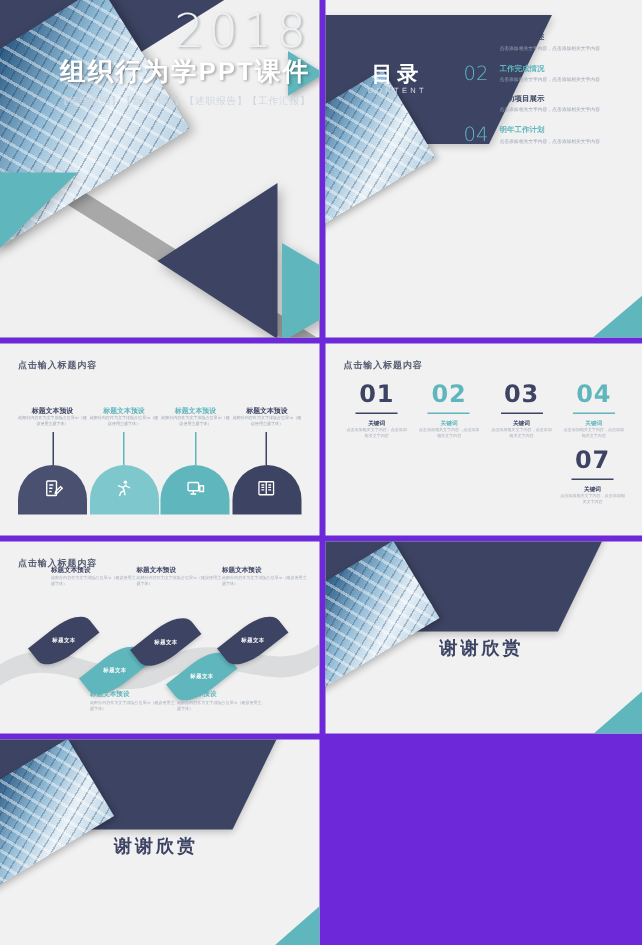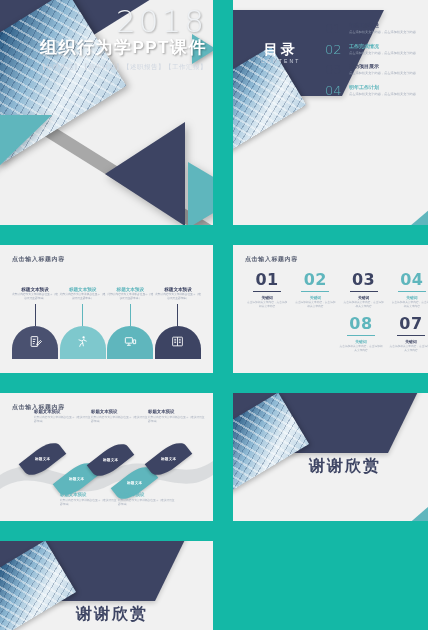--- a/index.html
+++ b/index.html
@@ -7,22 +7,22 @@
   body {
     font-family: "Liberation Sans", "DejaVu Sans", sans-serif;
     background:#ffffff;
     overflow:hidden;
   }
   .deck {
     width:428px; height:630px;
     display:grid;
     grid-template-columns: 213px 213px;
     grid-template-rows: 225px 128px 128px 141px;
-    gap:20px;
-    background:#14b8a6;
+    gap:4px;
+    background:#6d28d9;
   }
   .slide { position:relative; overflow:hidden; background:#f1f1f1; }
 
   
   .cover { background:#3d4463; }
   .cover .lightpanel{
     position:absolute; left:-90px; top:48px; width:420px; height:330px;
     background:#f0f0f0;
     transform: rotate(-32deg);
   }
@@ -203,21 +203,21 @@
       repeating-linear-gradient(152deg, rgba(20,50,90,.28) 0 1px, rgba(255,255,255,0) 1px 6px),
       linear-gradient(150deg,#10223a 0%, #2d5d86 25%, #8fb9d4 52%, #e7f0f6 75%, #b9d2e3 100%);
   }
   .thanks .teal-tri{
     position:absolute; right:-14px; bottom:-26px; width:0;height:0;
     border-left:78px solid transparent;
     border-bottom:68px solid #5fb6bd;
   }
   .thanks .txt{
     position:absolute; left:76px; top:63px;
-    font-size:16px; font-weight:bold; letter-spacing:2px; color:#3d4463;
+    font-size:12px; font-weight:bold; letter-spacing:2px; color:#3d4463;
   }
 </style>
 </head>
 <body>
 
 <div class="deck">
 
   <div class="slide cover">
     <div class="lightpanel"></div>
     <div class="graybar"></div>
@@ -381,26 +381,20 @@
           <div class="numdesc">点击添加相关文字内容，点击添加相关文字内容</div>
         </div>
         <div class="numcell teal">
           <div class="numbig" style="color:#5fb6bd">04</div>
           <div class="numrule"></div>
           <div class="numkey">关键词</div>
           <div class="numdesc">点击添加相关文字内容，点击添加相关文字内容</div>
         </div>
       </div>
       <div class="line second">
-        <div class="numcell teal">
-          <div class="numbig" style="color:#5fb6bd">08</div>
-          <div class="numrule"></div>
-          <div class="numkey">关键词</div>
-          <div class="numdesc">点击添加相关文字内容，点击添加相关文字内容</div>
-        </div>
         <div class="numcell">
           <div class="numbig" style="color:#3d4463">07</div>
           <div class="numrule"></div>
           <div class="numkey">关键词</div>
           <div class="numdesc">点击添加相关文字内容，点击添加相关文字内容</div>
         </div>
       </div>
     </div>
   </div>
 

